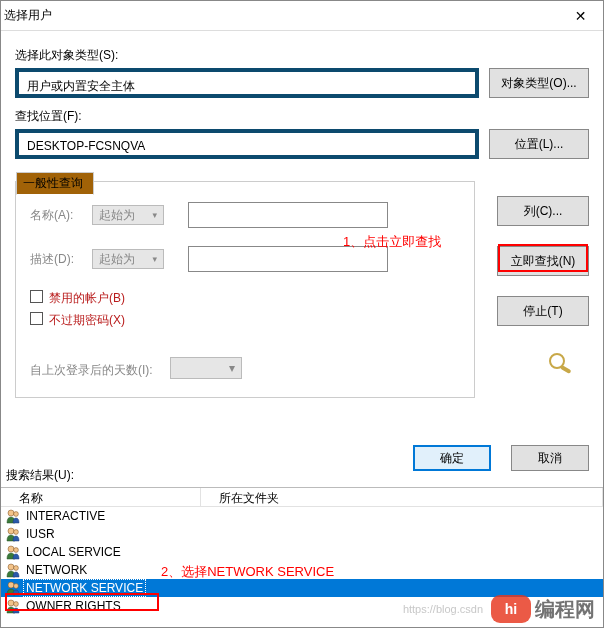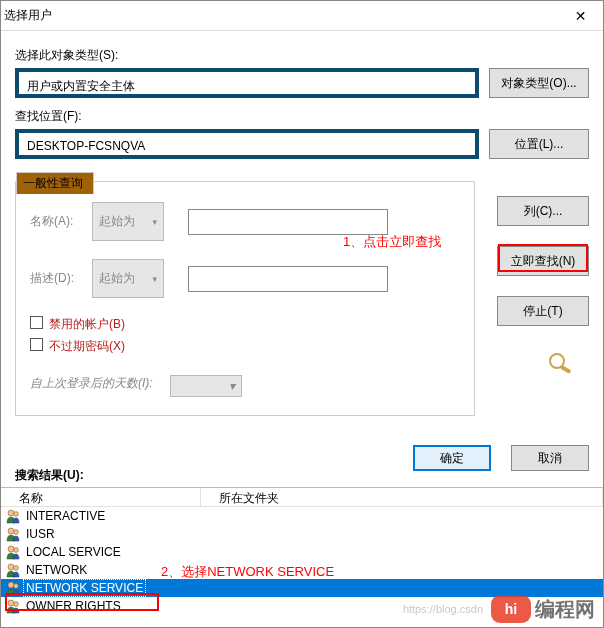--- a/index.html
+++ b/index.html
@@ -10,36 +10,36 @@
 .content { padding: 10px 14px 0 14px; }
 .row-lbl { margin: 6px 0 4px 0; }
 .box-row { display: flex; gap: 10px; }
 .txtbox { border: 4px solid #0c4a6e; padding: 6px 8px; height: 30px; }
 .txtbox.obj { flex: 1; }
 .btn { border: 1px solid #888; background: #e1e1e1; padding: 0 10px; height: 30px; min-width: 100px; display: inline-flex; align-items: center; justify-content: center; cursor: pointer; }
 .fieldset { border: 1px solid #ccc; position: relative; margin-top: 22px; padding: 12px 14px 18px 14px; }
 .fieldset .legend { position: absolute; top: -10px; left: 0; background: #a16207; padding: 2px 10px 2px 6px; border: 1px solid #ccc; border-bottom: 1px solid #fff; font-size: 12px; }
 .form-row { display: flex; align-items: center; margin: 8px 0 18px 0; }
 .form-row .flabel { width: 62px; color: #888; }
-.dropdown { border: 1px solid #bbb; background: #e6e6e6; width: 72px; height: 39px; display: flex; align-items: center; justify-content: space-between; padding: 0 6px; color: #888; margin-right: 24px; }
+.dropdown { border: 1px solid #bbb; background: #e6e6e6; width: 72px; height: 20px; display: flex; align-items: center; justify-content: space-between; padding: 0 6px; color: #888; margin-right: 24px; }
 .dropdown .caret { font-size: 9px; color: #888; }
 .input { border: 1px solid #888; background: #fff; width: 200px; height: 26px; }
 .chk-row { display: flex; align-items: flex-start; margin: 5px 0; color: #b91c1c; }
 .chk { width: 13px; height: 13px; border: 1px solid #555; margin-right: 6px; background: #fff; }
-.days-row { display: flex; align-items: flex-start; margin-top: 20px; color: #888; font-style: italic; }
+.days-row { display: flex; align-items: flex-end; margin-top: 28px; color: #888; }
 .days-row .dlabel { width: 140px; }
 .numdd { border: 1px solid #bbb; background: #e6e6e6; width: 72px; height: 22px; display: flex; justify-content: flex-end; align-items: center; padding: 0 6px; }
 .right-col { position: absolute; right: 14px; top: 195px; width: 92px; display: flex; flex-direction: column; gap: 20px; }
 .right-col .btn { width: 92px; min-width: 92px; height: 30px; }
 .anno1 { position: absolute; color: #f00; font-size: 13px; left: 342px; top: 232px; }
 .redbox1 { position: absolute; border: 2px solid #f00; left: 497px; top: 243px; width: 90px; height: 28px; pointer-events: none; }
 .dlg-btns { position: absolute; right: 14px; top: 444px; display: flex; gap: 20px; }
 .dlg-btns .btn { min-width: 78px; height: 26px; }
 .dlg-btns .ok { border: 2px solid #0078d7; background: #e1f0fb; }
-.res-lbl { position: absolute; left: 14px; top: 466px; font-weight: bold; }
+.res-lbl { position: absolute; left: 5px; top: 466px; }
 .grid-head { position: absolute; left: 0; right: 0; top: 486px; height: 20px; background: #fff; border-top: 1px solid #bbb; border-bottom: 1px solid #e2e2e2; display: flex; }
 .grid-head .col { border-right: 1px solid #e2e2e2; padding: 2px 18px; font-size: 12px; }
 .grid-head .col1 { width: 200px; flex-shrink: 0; }
 .grid-head .col2 { flex: 1; }
 .grid { position: absolute; left: 0; right: 0; top: 506px; bottom: 0; overflow: hidden; }
 .grow { display: flex; align-items: center; height: 18px; padding-left: 4px; cursor: default; }
 .grow .icon { width: 16px; height: 16px; margin-right: 3px; display: inline-flex; }
 .grow .txt { padding: 1px 2px; }
 .grow.selected { background: #0078d7; color: #fff; }
 .grow.selected .txt { outline: 1px dotted #fff; }

